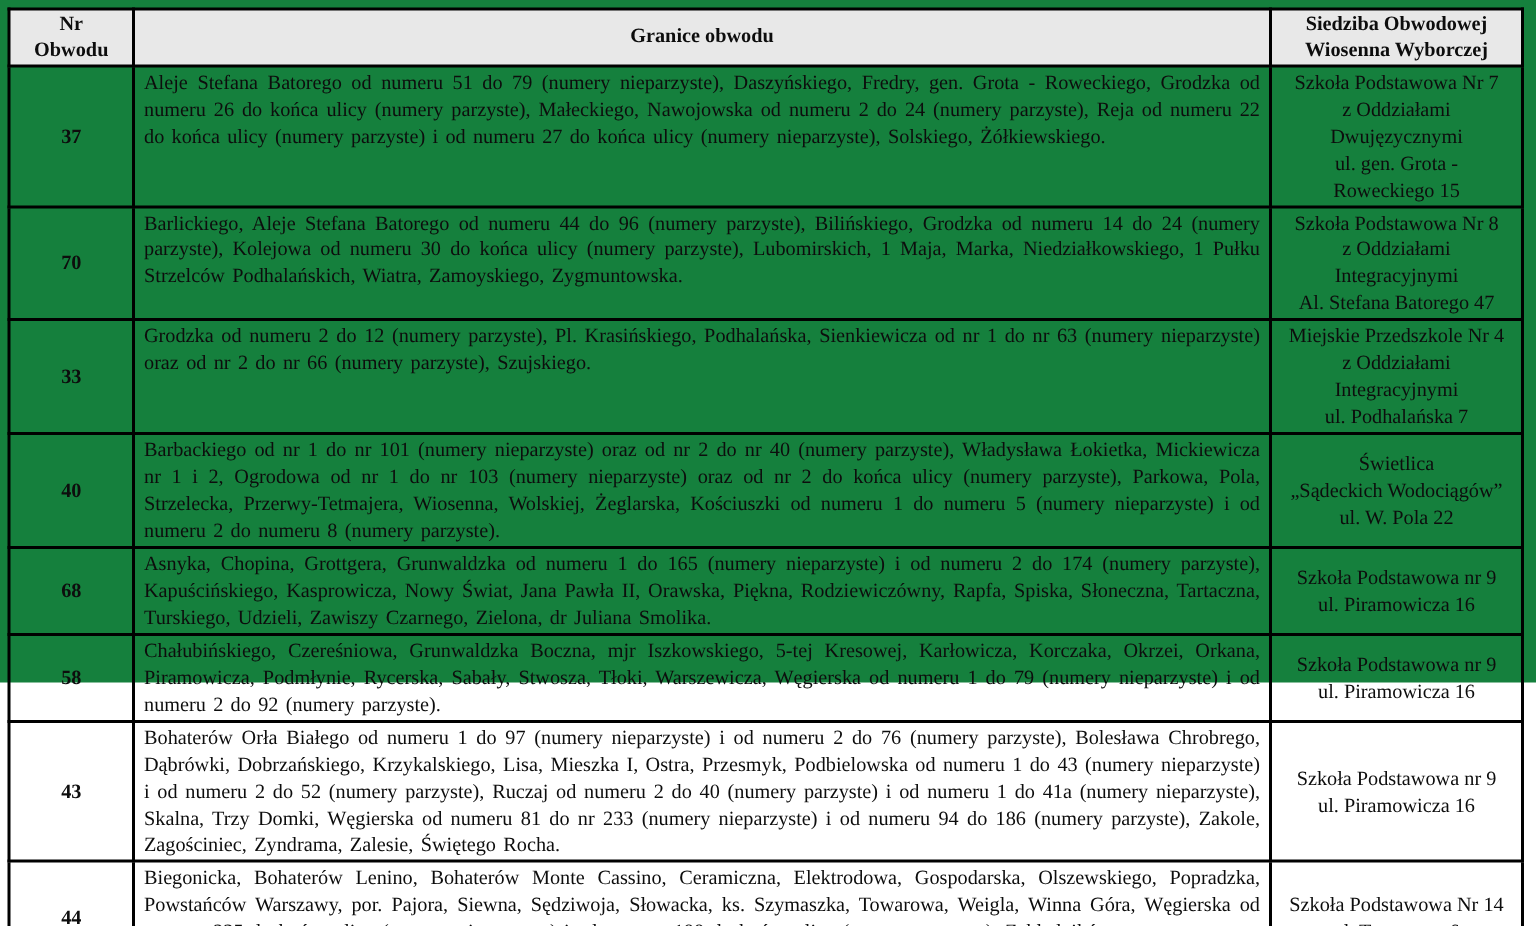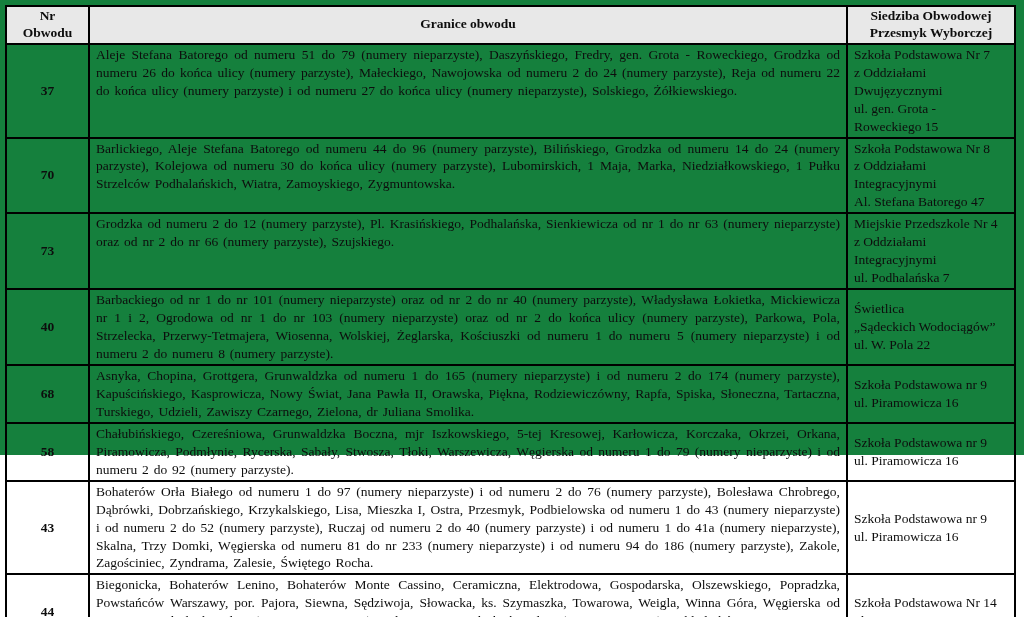--- a/index.html
+++ b/index.html
@@ -55,20 +55,21 @@
   }
   td.granice {
     text-align: justify;
     vertical-align: top;
     line-height: 1.33;
     word-spacing: 1.5px;
     padding: 2px 8px 2px 7px;
     margin-top: 40px;
   }
   td.siedziba {
+    text-align: center;
     vertical-align: middle;
     white-space: pre-line;
     line-height: 1.33;
     padding: 2px 4px;
   }
 </style>
 </head>
 <body>
 
 <div class="page">
@@ -77,21 +78,21 @@
       <col class="c-nr">
       <col class="c-gr">
       <col class="c-sz">
     </colgroup>
     <thead>
       <tr>
         <th class="hdr">Nr
 Obwodu</th>
         <th class="hdr">Granice obwodu</th>
         <th class="hdr">Siedziba Obwodowej
-Przesmyk Wyborczej</th>
+Wiosenna Wyborczej</th>
       </tr>
     </thead>
     <tbody>
       <tr style="height:91px;">
         <td class="nr">37</td>
         <td class="granice">Aleje Stefana Batorego od numeru 51 do 79 (numery nieparzyste), Daszyńskiego, Fredry, gen. Grota - Roweckiego, Grodzka od numeru 26 do końca ulicy (numery parzyste), Małeckiego, Nawojowska od numeru 2 do 24 (numery parzyste), Reja od numeru 22 do końca ulicy (numery parzyste) i od numeru 27 do końca ulicy (numery nieparzyste), Solskiego, Żółkiewskiego.</td>
         <td class="siedziba">Szkoła Podstawowa Nr 7
 z Oddziałami
 Dwujęzycznymi
 ul. gen. Grota -
@@ -99,21 +100,21 @@
       </tr>
       <tr style="height:70px;">
         <td class="nr">70</td>
         <td class="granice">Barlickiego, Aleje Stefana Batorego od numeru 44 do 96 (numery parzyste), Bilińskiego, Grodzka od numeru 14 do 24 (numery parzyste), Kolejowa od numeru 30 do końca ulicy (numery parzyste), Lubomirskich, 1 Maja, Marka, Niedziałkowskiego, 1 Pułku Strzelców Podhalańskich, Wiatra, Zamoyskiego, Zygmuntowska.</td>
         <td class="siedziba">Szkoła Podstawowa Nr 8
 z Oddziałami
 Integracyjnymi
 Al. Stefana Batorego 47</td>
       </tr>
       <tr style="height:63px;">
-        <td class="nr">73</td>
+        <td class="nr">33</td>
         <td class="granice">Grodzka od numeru 2 do 12 (numery parzyste), Pl. Krasińskiego, Podhalańska, Sienkiewicza od nr 1 do nr 63 (numery nieparzyste) oraz od nr 2 do nr 66 (numery parzyste), Szujskiego.</td>
         <td class="siedziba">Miejskie Przedszkole Nr 4
 z Oddziałami
 Integracyjnymi
 ul. Podhalańska 7</td>
       </tr>
       <tr style="height:71px;">
         <td class="nr">40</td>
         <td class="granice">Barbackiego od nr 1 do nr 101 (numery nieparzyste) oraz od nr 2 do nr 40 (numery parzyste), Władysława Łokietka, Mickiewicza nr 1 i 2, Ogrodowa od nr 1 do nr 103 (numery nieparzyste) oraz od nr 2 do końca ulicy (numery parzyste), Parkowa, Pola, Strzelecka, Przerwy-Tetmajera, Wiosenna, Wolskiej, Żeglarska, Kościuszki od numeru 1 do numeru 5 (numery nieparzyste) i od numeru 2 do numeru 8 (numery parzyste).</td>
         <td class="siedziba">Świetlica

